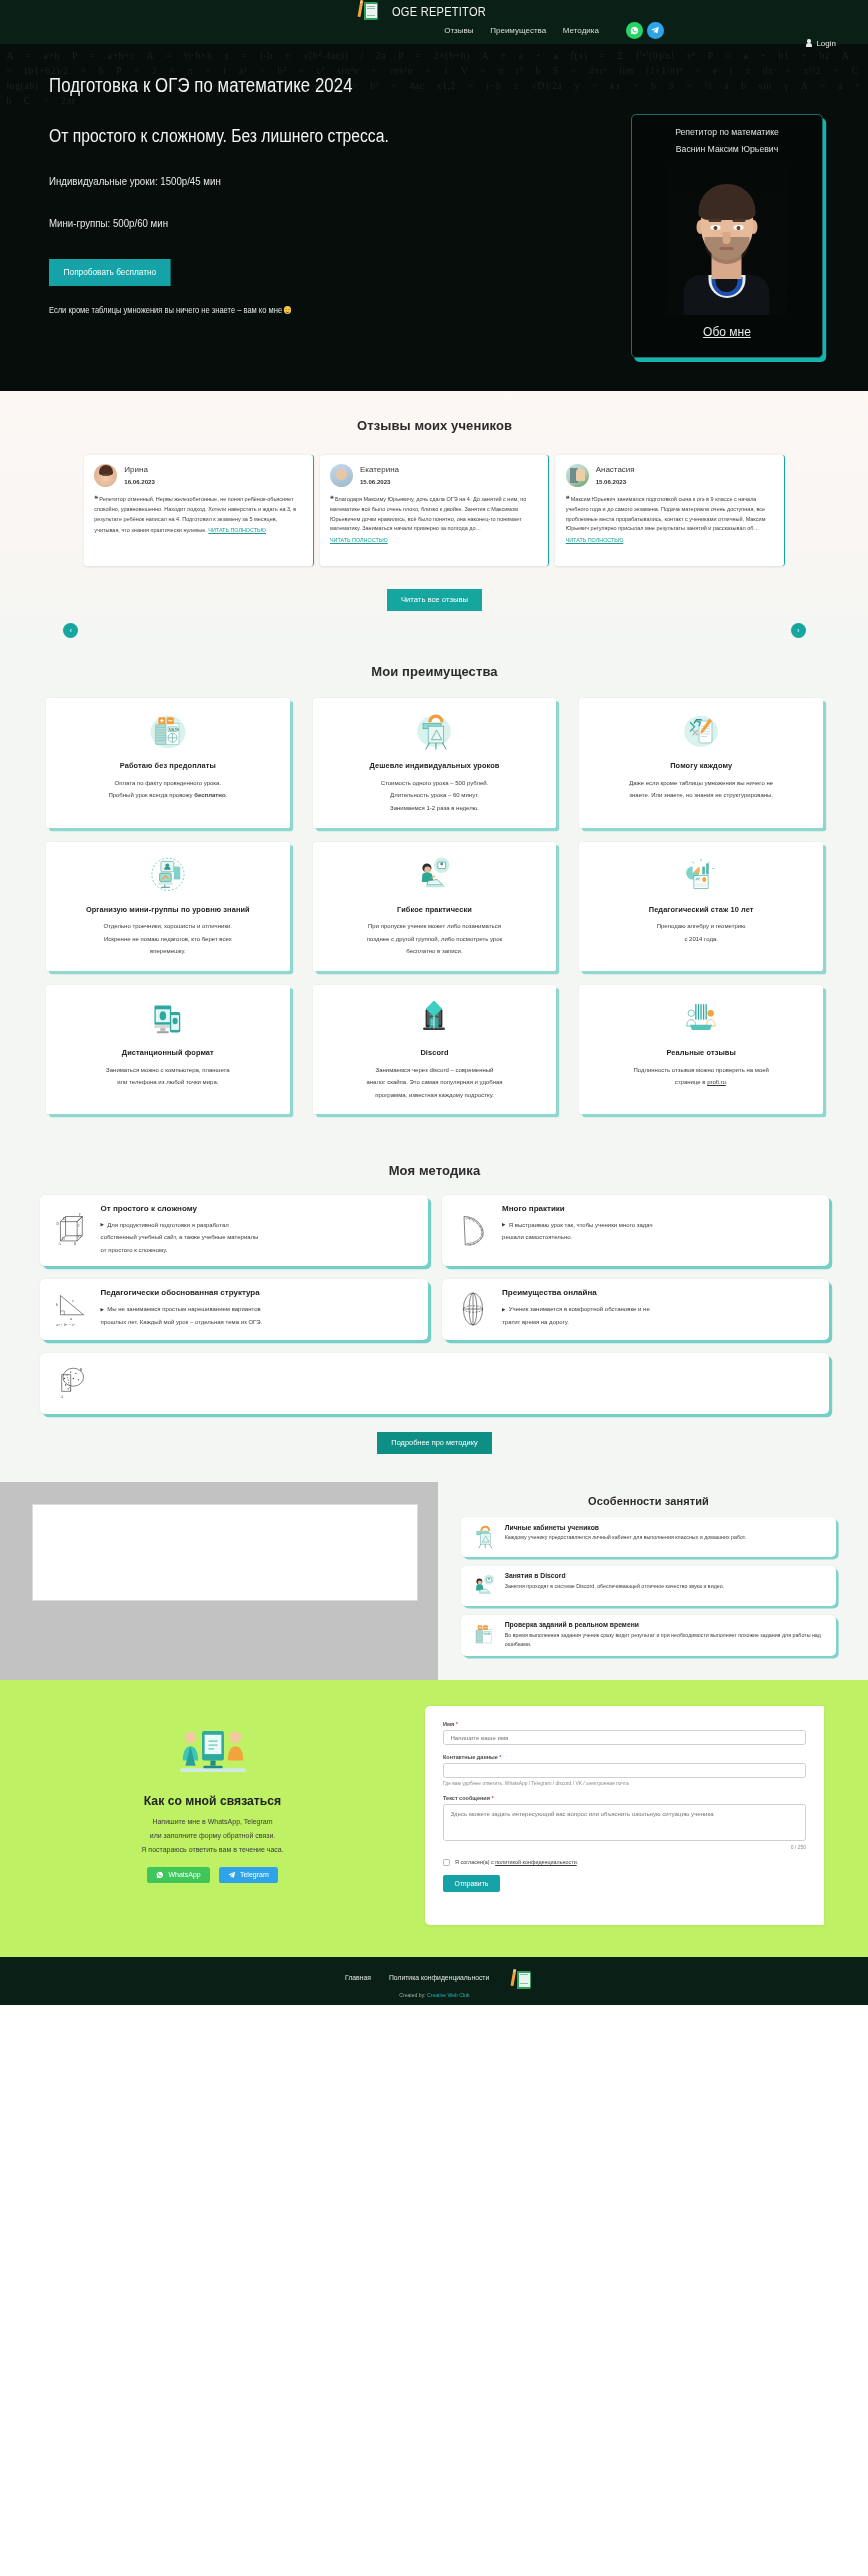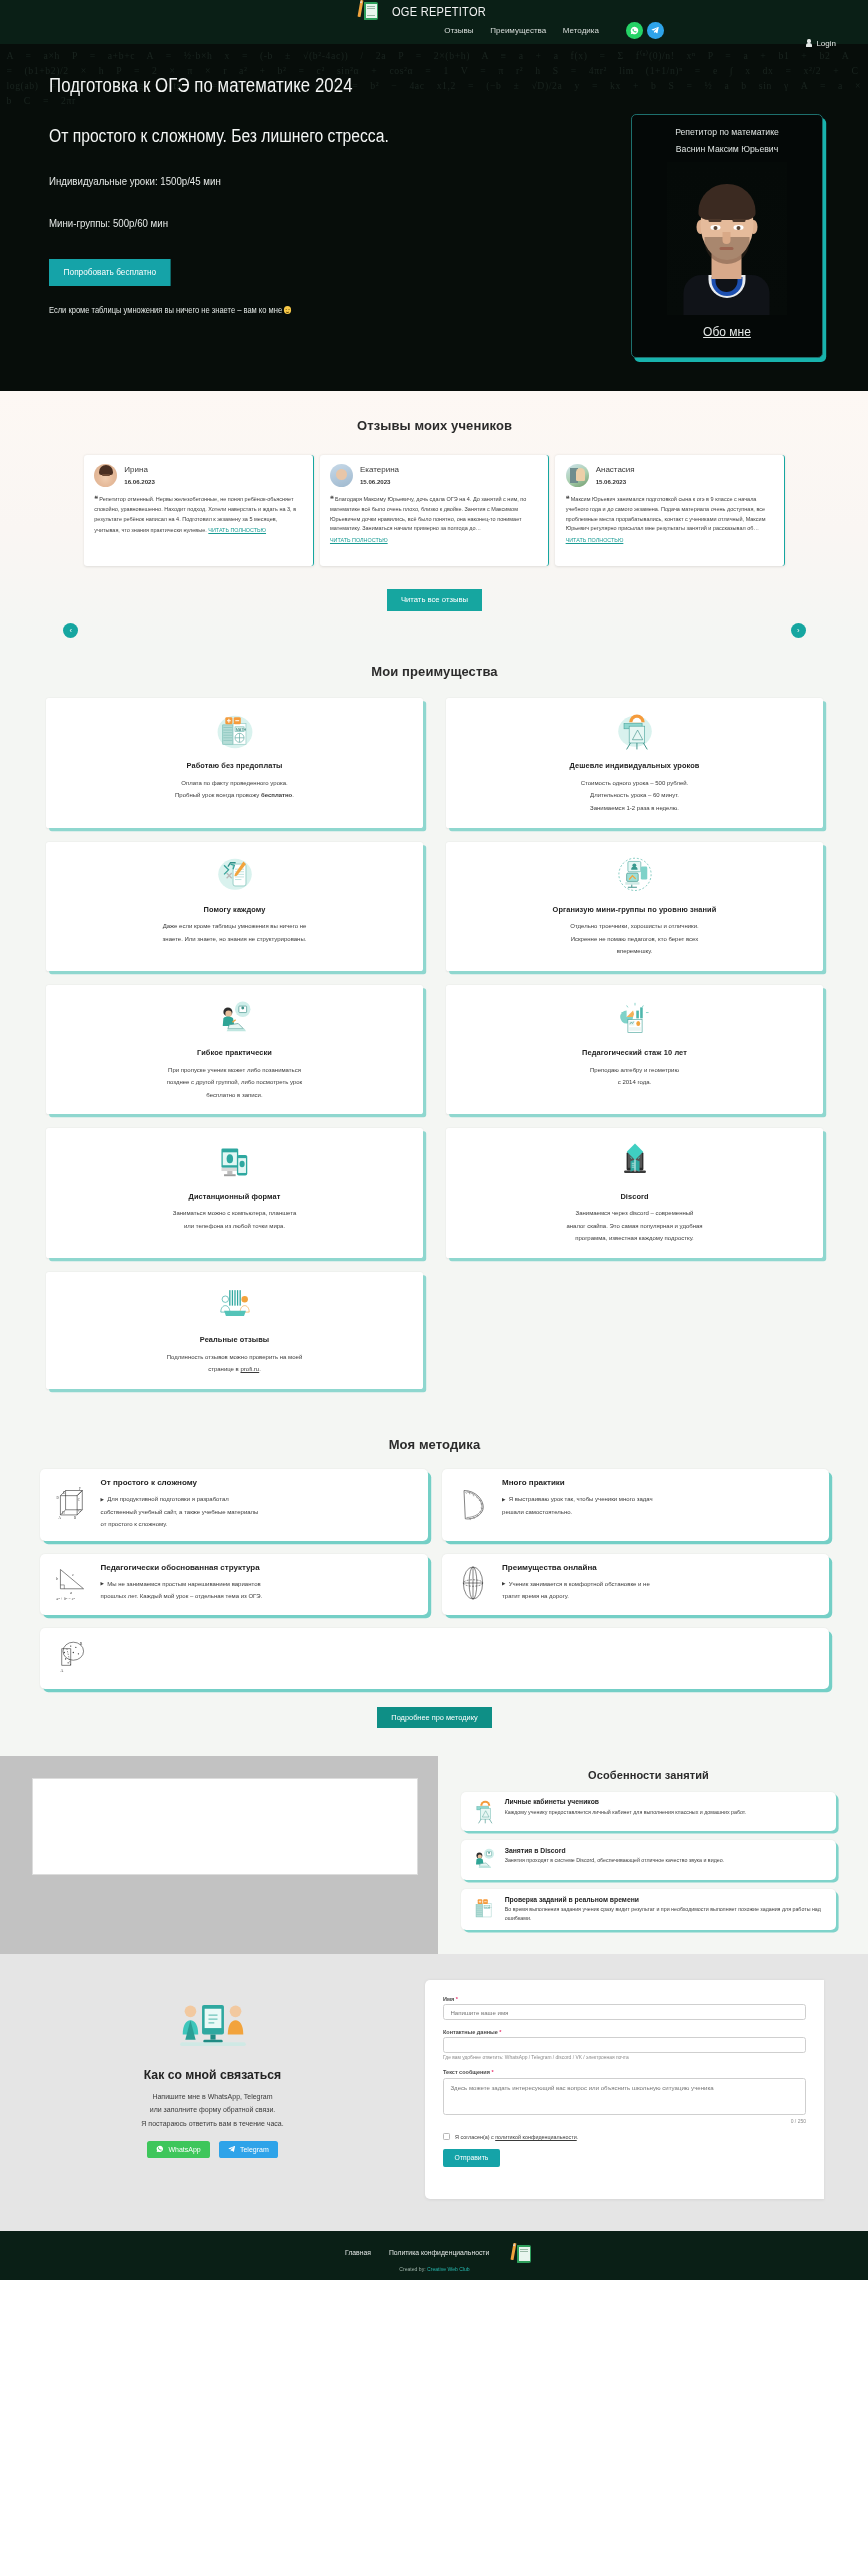--- a/index.html
+++ b/index.html
@@ -271,21 +271,21 @@
   }
 
   
   .advantages {
     background: #f4f6f3;
     padding: 22px 0 33px;
   }
   .advantages .sec-title { margin-bottom: 19.3px; }
   .adv-grid {
     display: grid;
-    grid-template-columns: repeat(2, 1fr);
+    grid-template-columns: repeat(3, 1fr);
     gap: 14px 23px;
     padding: 0 46px;
   }
   .adv-card {
     background: #fff;
     border-radius: 2.6px;
     box-shadow: 3.2px 3.2px 0 #8fd7cf, 0 0.6px 1.9px rgba(0,0,0,.08);
     padding: 11.6px 11.6px 13px;
     text-align: center;
     min-height: 117px;
@@ -360,21 +360,21 @@
     display: flex; gap: 7.7px; align-items: flex-start;
     margin-bottom: 9px;
   }
   .f-ill { flex: 0 0 27px; height: 27px; display:flex; align-items:center; justify-content:center; }
   .f-title { font-size: 6.8px; font-weight: 700; color: #1e1e1e; margin-bottom: 2.6px;
     font-family:"Liberation Sans Narrow","Liberation Sans",sans-serif; }
   .f-text { font-size: 5.3px; line-height: 1.75; color: #3c3c3c; }
 
   
   .contact {
-    background: #e5e5e5;
+    background: #bef264;
     display: flex;
     padding: 26px 0 32px;
     position: relative;
     min-height: 277px;
   }
   .contact-left {
     width: 425px;
     display: flex; flex-direction: column; align-items: center;
     padding-top: 11.6px;
   }

